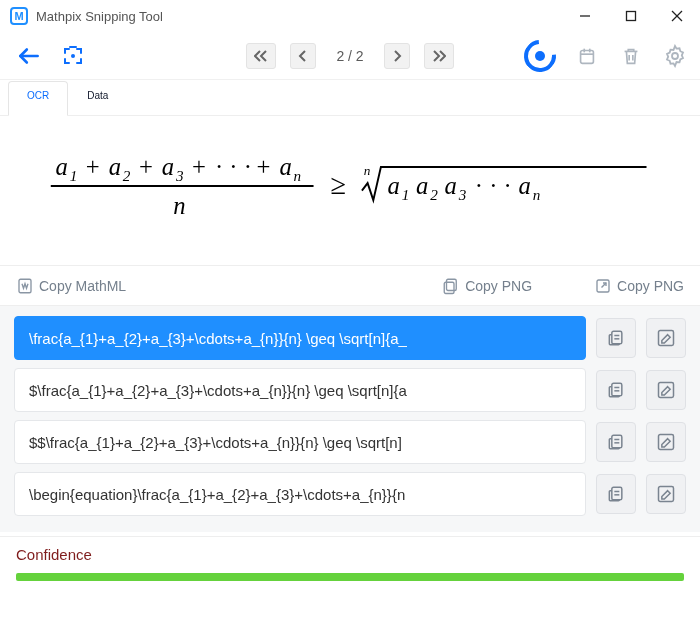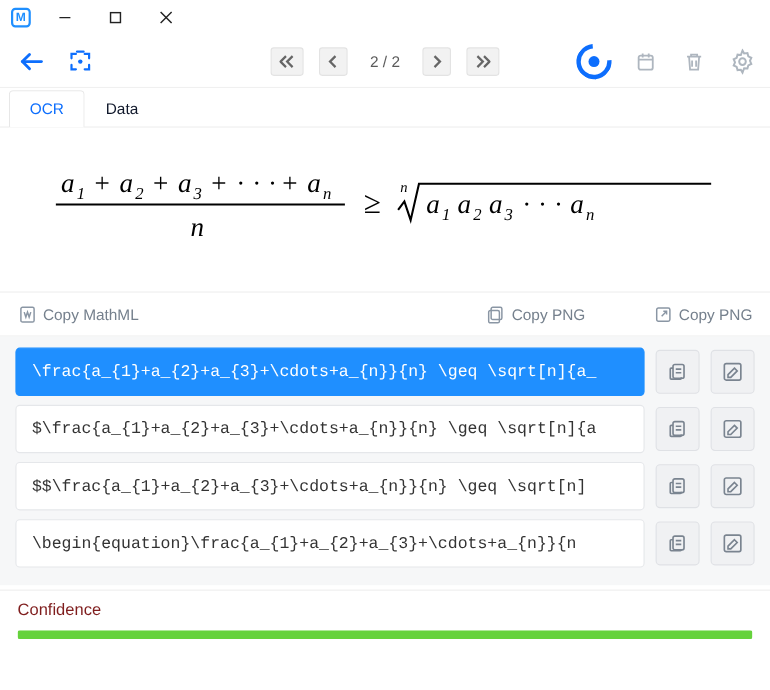--- a/index.html
+++ b/index.html
@@ -110,25 +110,24 @@
   }
   .ghost-ico {
     width: 26px; height: 26px;
     color: #aeb6bf;
     display:flex; align-items:center; justify-content:center;
   }
 
   
   .tabs {
     display: flex;
-    align-items: flex-end;
     padding: 0 8px;
     height: 36px;
     border-bottom: 1px solid #eee;
-    font-size: 14px;
+    font-size: 10px;
   }
   .tab {
     padding: 8px 18px;
     color: #0f172a;
     border: 1px solid transparent;
     position: relative;
     top: 1px;
   }
   .tab.active {
     color: #0d6efd;
@@ -178,21 +177,20 @@
     height: 44px;
     display:flex; align-items:center;
     padding: 0 14px;
     background:#fff;
     border:1px solid #e5e7ea;
     border-radius:4px;
     font-size: 15px;
     color:#333;
     white-space: nowrap;
     overflow: hidden;
-    font-family: Liberation Mono, monospace;
   }
   .row.selected .code {
     background:#1f8fff;
     color:#fff;
     border-color:#1f8fff;
   }
   .sqbtn {
     width: 40px; height: 40px;
     background:#f0f1f3;
     border:1px solid #dfe1e5;
@@ -225,20 +223,21 @@
   .conf-fill {
     height:100%;
     background:#65d23c;
   }
 </style>
 </head>
 <body>
 
 <div class="titlebar">
   <span class="app-icon">M</span>
+  <span class="title">Mathpix Snipping Tool</span>
   <div class="winbtns">
     <div class="winbtn">
       <svg width="12" height="12" viewBox="0 0 12 12">
           <line x1="1" y1="6" x2="11" y2="6" stroke="currentColor" stroke-width="1.3"></line>
         </svg>
     </div>
     <div class="winbtn">
       <svg width="12" height="12" viewBox="0 0 12 12">
           <rect x="1.5" y="1.5" width="9" height="9" fill="none" stroke="currentColor" stroke-width="1.3"></rect>
         </svg>

